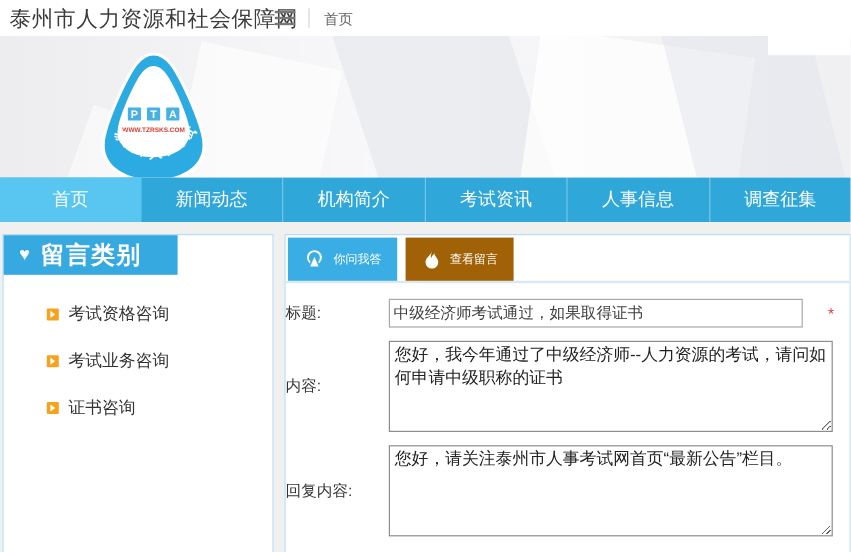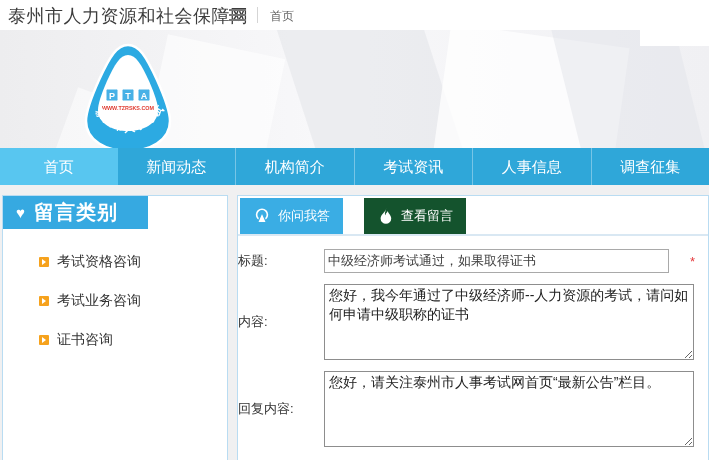--- a/index.html
+++ b/index.html
@@ -41,24 +41,24 @@
   .heart{font-size:15px;margin-right:9px;}
   .sidebar-title{font-size:20px;font-weight:bold;letter-spacing:1px;}
   .cat-list{margin:24px 0 0 36px;padding:0;list-style:none;}
   .cat-item{display:flex;align-items:center;margin-bottom:21px;cursor:pointer;}
   .sq-icon{width:10px;height:10px;background:#f6a21d;border-radius:1px;margin-right:8px;position:relative;flex-shrink:0;}
   .sq-icon:after{content:"";position:absolute;left:3px;top:2px;border-left:4px solid #fff;border-top:3px solid transparent;border-bottom:3px solid transparent;}
   .cat-label{font-size:14px;color:#333;}
 
   .main{position:absolute;left:237px;top:195px;width:472px;height:266px;background:#fff;border:1px solid #b9dcf2;}
   .tabs-row{height:40px;border-bottom:2px solid #d9e8f3;display:flex;padding:2px 0 0 2px;}
-  .tab{height:36px;display:flex;align-items:center;padding:0 13px;margin-right:7px;color:#fff;font-size:13px;cursor:pointer;}
+  .tab{height:36px;display:flex;align-items:center;padding:0 13px;margin-right:7px;color:#fff;font-size:10px;cursor:pointer;}
   .tab svg{margin-right:7px;}
   .tab-qa{background:#3aade4;}
-  .tab-view{background:#14532d;margin-left:14px;}
+  .tab-view{background:#a16207;}
 
   .form{padding-top:13px;}
   .row{display:flex;align-items:center;margin-bottom:11px;}
   .flabel{width:73px;text-align:left;font-size:13px;color:#333;flex-shrink:0;margin-right:13px;}
   .title-input{width:345px;height:24px;border:1px solid #a9a9a9;font-size:13px;padding:0 3px;color:#404040;
                font-family:"Liberation Sans","DejaVu Sans",sans-serif;}
   .required{color:#e4393c;font-size:13px;margin-left:21px;}
   .ta{width:370px;height:76px;border:1px solid #8d8d8d;font-size:14px;line-height:1.35;padding:1px 4px;color:#222;
       resize:both;font-family:"Liberation Sans","DejaVu Sans",sans-serif;}
 </style>

